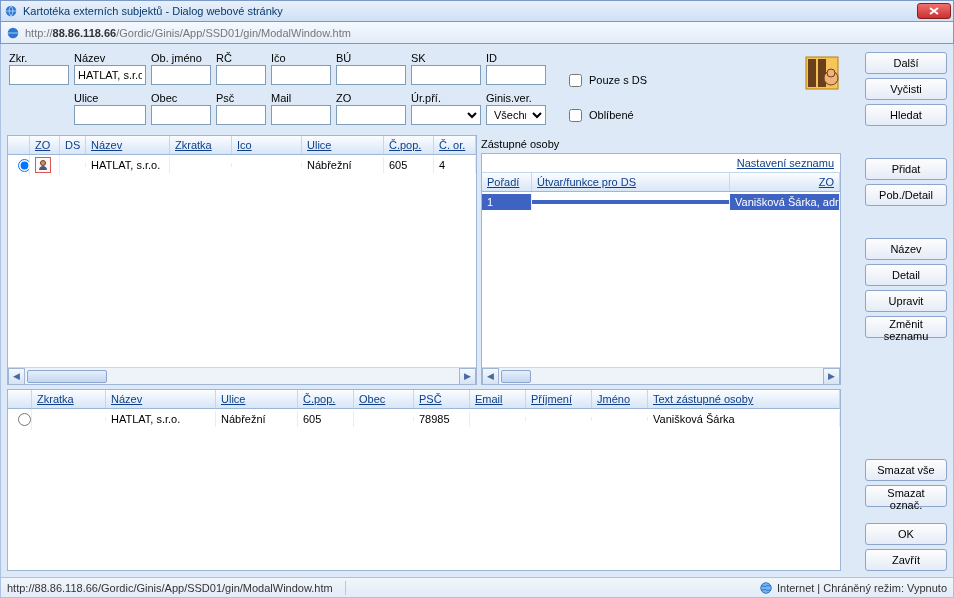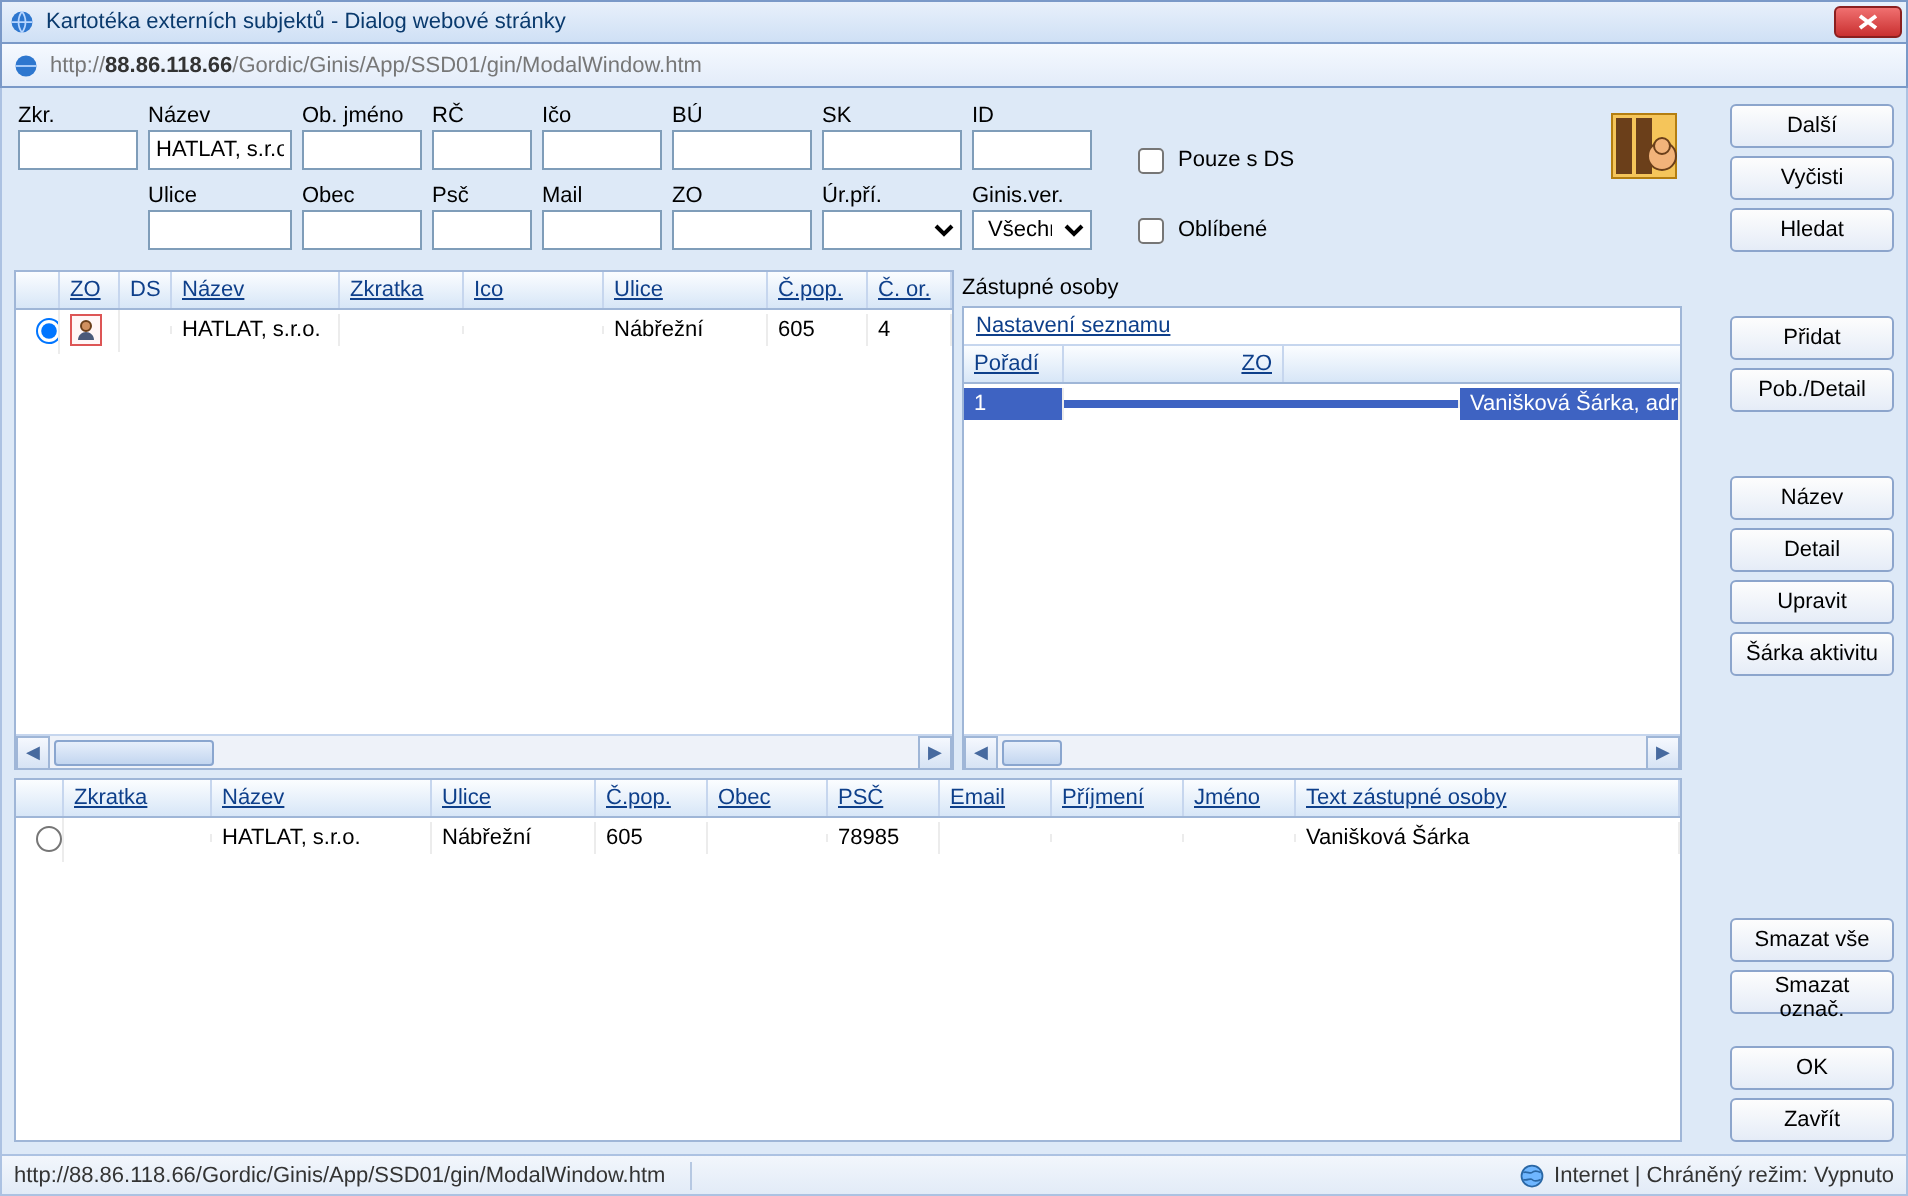--- a/index.html
+++ b/index.html
@@ -32,21 +32,21 @@
   .tbody{flex:1;overflow:auto;}
   .tr{display:flex;height:20px;align-items:center;}
   .td{padding:2px 5px;border-right:1px solid #ececec;white-space:nowrap;overflow:hidden;}
   
   .btncol{width:82px;display:flex;flex-direction:column;gap:4px;padding-top:2px;}
   .winbtn{height:22px;width:82px;background:linear-gradient(#fdfdfd,#e5ecf7);border:1px solid #8ca5cc;border-radius:3px;font-size:11px;cursor:pointer;color:#000;}
   .spacer8{height:8px;}
   .spacer24{height:24px;}
   
   .subpanel{border:1px solid #9fb6d7;background:#fff;display:flex;flex-direction:column;}
-  .subpanel .nast{text-align:left;padding:3px 6px;color:#0e3f8a;text-decoration:underline;cursor:pointer;border-bottom:1px solid #c6d6ee;background:#fff;}
+  .subpanel .nast{text-align:right;padding:3px 6px;color:#0e3f8a;text-decoration:underline;cursor:pointer;border-bottom:1px solid #c6d6ee;background:#fff;}
   .selrow .td{background:#3e63c2;color:#fff;}
   
   .hscroll{height:17px;background:#eef2f9;border-top:1px solid #c6d6ee;display:flex;align-items:center;}
   .hscroll .arrow{width:17px;height:17px;background:linear-gradient(#f5f8fe,#d6e3f4);border:1px solid #9fb6d7;display:flex;align-items:center;justify-content:center;font-size:9px;color:#476a9f;}
   .hscroll .track{flex:1;display:flex;align-items:center;padding:0 2px;}
   .hscroll .thumb{width:80px;height:13px;background:linear-gradient(#e7effb,#c3d6f0);border:1px solid #8aa6cf;border-radius:2px;}
   
   .statusbar{height:20px;border:1px solid #acc2e2;border-top:none;background:linear-gradient(#f2f6fc,#e2ebf7);display:flex;align-items:center;padding:0 6px;color:#333;gap:12px;}
   .statusbar .sep{border-left:1px solid #b6c8e2;height:14px;}
   svg{display:block;}
@@ -214,20 +214,21 @@
           <div class="arrow">▶</div>
         </div>
       </div>
 
       <div style="flex:1;display:flex;flex-direction:column;min-width:0">
         <div class="hdr" style="padding:3px 0">Zástupné osoby</div>
         <div class="subpanel" style="flex:1;min-height:0">
           <div class="nast">Nastavení seznamu</div>
           <div class="thead">
             <div class="th" style="width:50px">Pořadí</div>
+            <div class="th" style="flex:1">Útvar/funkce pro DS</div>
             <div class="th" style="width:110px;text-align:right">ZO</div>
           </div>
           <div class="tbody">
             <div class="tr selrow">
               <div class="td" style="width:50px">1</div>
               <div class="td" style="flex:1"></div>
               <div class="td" style="width:110px">Vanišková Šárka, adr</div>
             </div>
           </div>
           <div class="hscroll">
@@ -277,21 +278,21 @@
     <button class="winbtn">Další</button>
     <button class="winbtn">Vyčisti</button>
     <button class="winbtn">Hledat</button>
     <div class="spacer24"></div>
     <button class="winbtn">Přidat</button>
     <button class="winbtn">Pob./Detail</button>
     <div class="spacer24"></div>
     <button class="winbtn">Název</button>
     <button class="winbtn">Detail</button>
     <button class="winbtn">Upravit</button>
-    <button class="winbtn">Šárka aktivitu</button>
+    <button class="winbtn">Změnit seznamu</button>
     <div style="flex:1"></div>
     <button class="winbtn">Smazat vše</button>
     <button class="winbtn">Smazat označ.</button>
     <div class="spacer8"></div>
     <button class="winbtn">OK</button>
     <button class="winbtn">Zavřít</button>
   </div>
 </div>
 
 <div class="statusbar">

